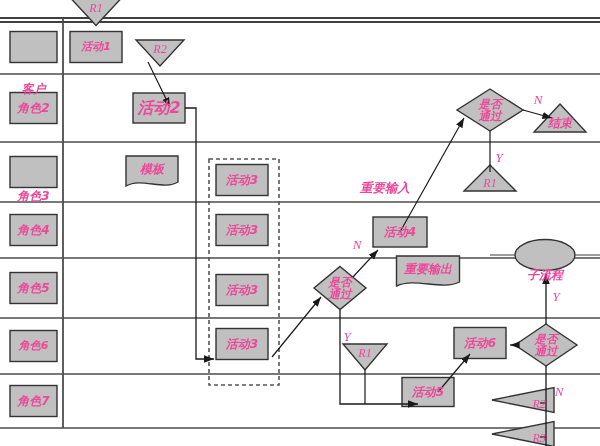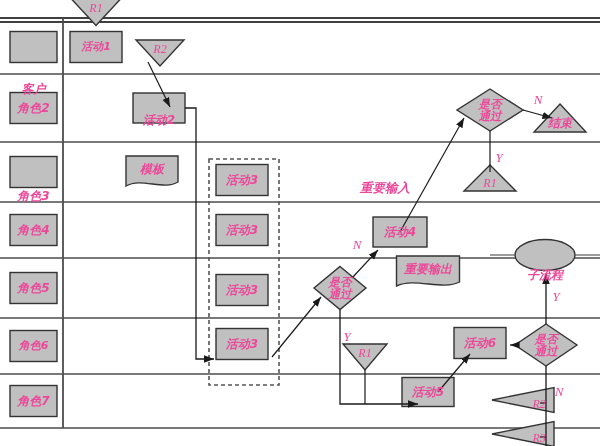--- a/index.html
+++ b/index.html
@@ -127,21 +127,21 @@
       <div class="lbl ctr cn" style="left: 33.5px; top: 47px; font-size: 12px; margin-top: 42px;">客户</div>
       <div class="lbl ctr cn" style="left: 33.5px; top: 108px; font-size: 12px;">角色2</div>
       <div class="lbl ctr cn" style="left: 33.5px; top: 172px; font-size: 12px; margin-top: 24px;">角色3</div>
       <div class="lbl ctr cn" style="left: 33.5px; top: 230px; font-size: 12px;">角色4</div>
       <div class="lbl ctr cn" style="left: 33.5px; top: 288px; font-size: 12px;">角色5</div>
       <div class="lbl ctr cn" style="left: 33.5px; top: 346px; font-size: 11px; text-align: right;">角色6</div>
       <div class="lbl ctr cn" style="left: 33.5px; top: 401px; font-size: 12px;">角色7</div>
       <div class="lbl ctr lat" style="left: 96px; top: 7.68px; font-size: 12px;">R1</div>
       <div class="lbl ctr cn" style="left: 96px; top: 47px; font-size: 11px;">活动1</div>
       <div class="lbl ctr lat" style="left: 160px; top: 48.84px; font-size: 12px;">R2</div>
-      <div class="lbl ctr cn" style="left: 159px; top: 108px; font-size: 12px; margin-top: 12px;">活动2</div>
+      <div class="lbl ctr cn" style="left: 159px; top: 108px; font-size: 16px;">活动2</div>
       <div class="lbl ctr cn" style="left: 152px; top: 169px; font-size: 12px; text-align: right;">模板</div>
       <div class="lbl ctr cn" style="left: 242px; top: 180px; font-size: 12px;">活动3</div>
       <div class="lbl ctr cn" style="left: 242px; top: 230px; font-size: 12px;">活动3</div>
       <div class="lbl ctr cn" style="left: 242px; top: 290px; font-size: 12px;">活动3</div>
       <div class="lbl ctr cn" style="left: 242px; top: 344px; font-size: 12px;">活动3</div>
       <div class="lbl ctr cn" style="left: 490px; top: 110px; font-size: 11.5px;">是否<br>通过</div>
       <div class="lbl ctr cn" style="left: 560px; top: 123.04px; font-size: 12px;">结束</div>
       <div class="lbl ctr lat" style="left: 490px; top: 182.68px; font-size: 12px;">R1</div>
       <div class="lbl ctr cn" style="left: 400px; top: 232px; font-size: 12px;">活动4</div>
       <div class="lbl ctr cn" style="left: 428px; top: 269px; font-size: 12px;">重要输出</div>

